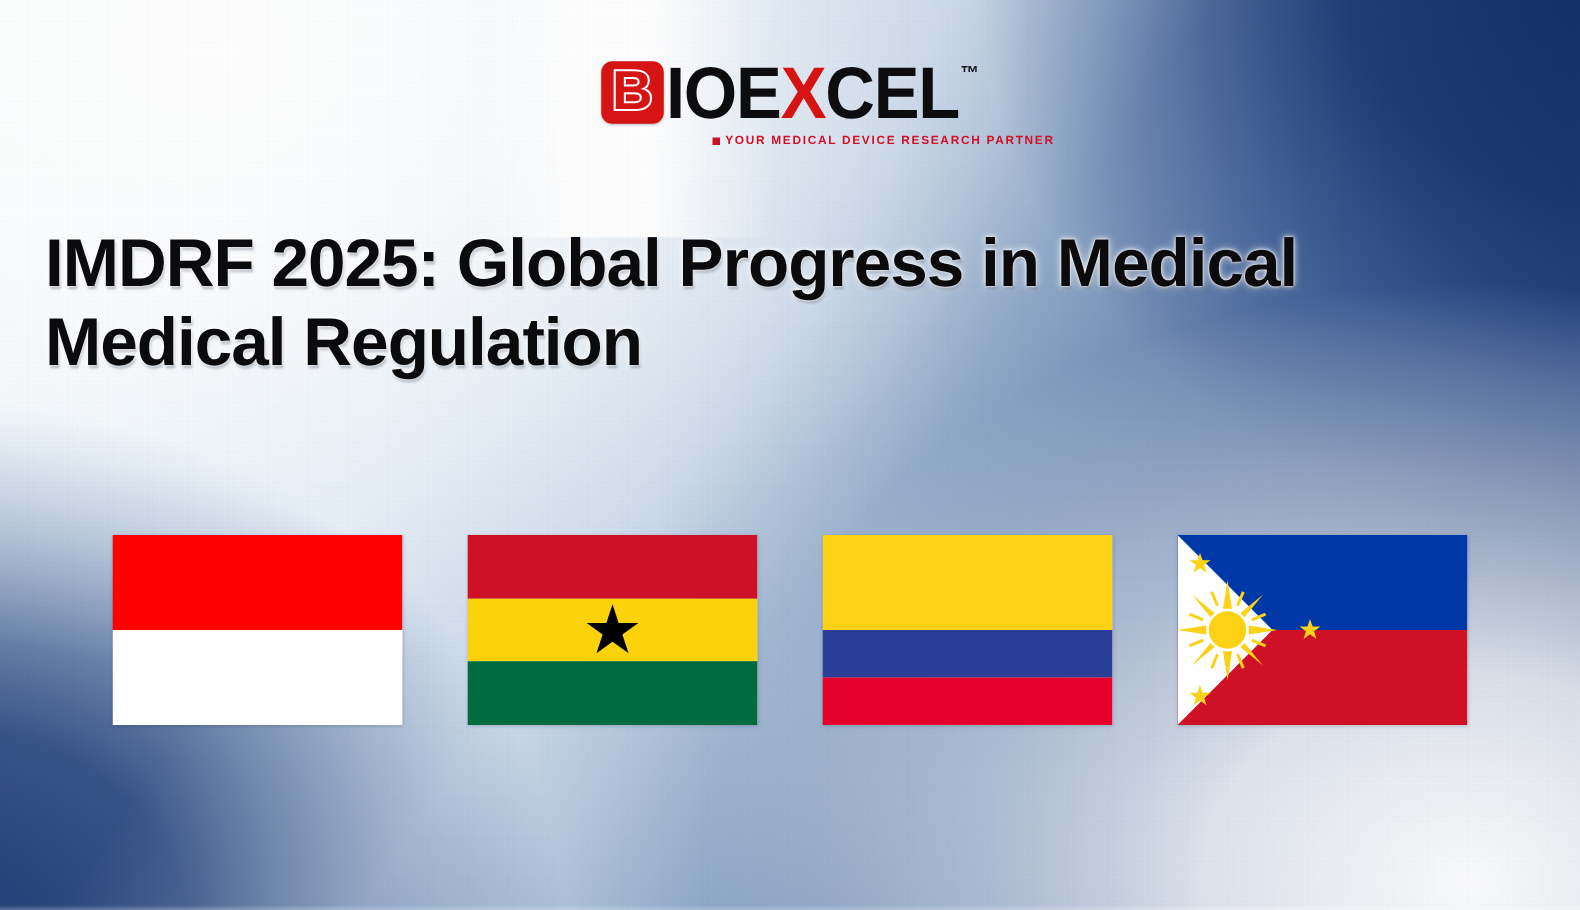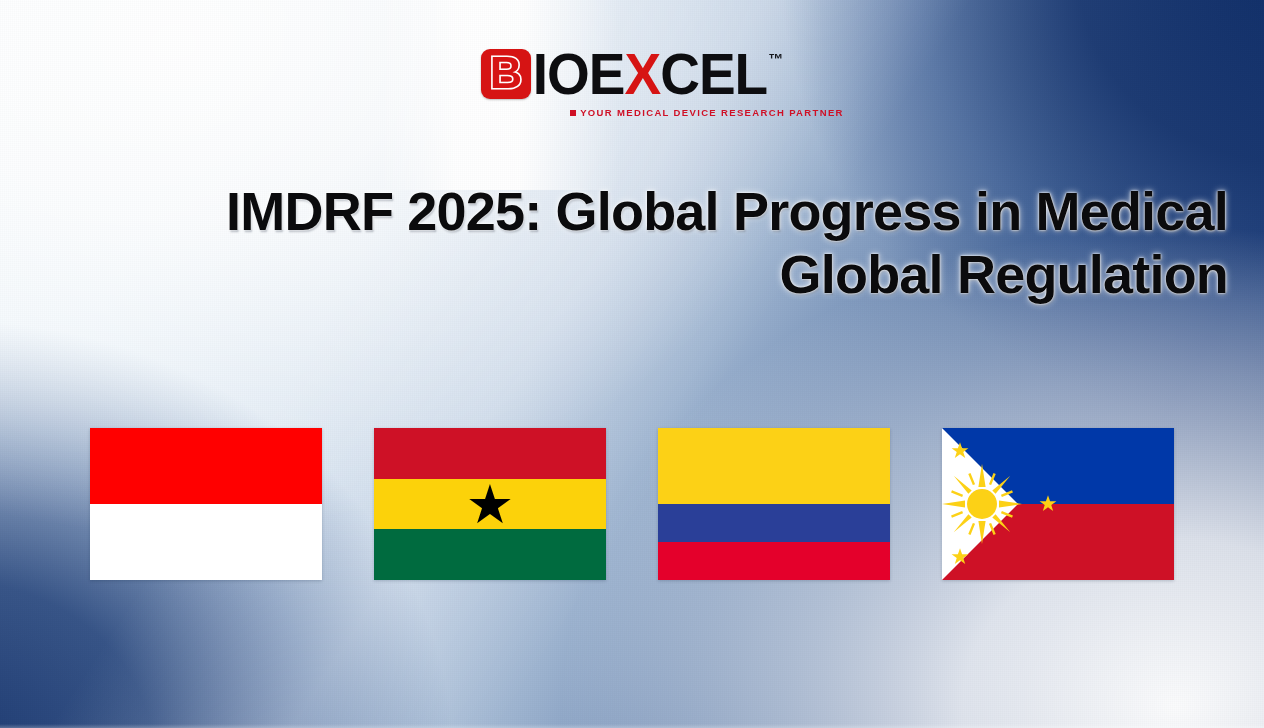--- a/index.html
+++ b/index.html
@@ -158,22 +158,22 @@
     font-weight:bold;
     letter-spacing:1.35px;
     color:#cf1026;
     white-space:nowrap;
     font-family:"Liberation Sans", sans-serif;
   }
 
   
   #headline {
     position:absolute;
-    left:12px; right:0; top:180px;
-    text-align:right;
+    left:0; right:0; top:180px;
+    text-align:left;
     z-index:5;
     padding:0 36px;
   }
   .headline-line {
     font-size:54px;
     font-weight:bold;
     line-height:1.16;
     letter-spacing:-0.8px;
     color:#0b0b0d;
     font-family:"Liberation Sans", sans-serif;
@@ -259,21 +259,21 @@
       <span class="logo-tm">™</span>
     </div>
     <div class="logo-tagline">
       <span class="tagline-bullet"></span>
       <span class="tagline-text">YOUR MEDICAL DEVICE  RESEARCH PARTNER</span>
     </div>
   </div>
 
   <div id="headline">
     <div class="headline-line">IMDRF 2025: Global Progress in Medical</div>
-    <div class="headline-line">Global Regulation</div>
+    <div class="headline-line">Medical Regulation</div>
   </div>
 
   <div id="flags-row">
 
     <div class="flag flag-id">
       <div class="band-top"></div>
       <div class="band-bottom"></div>
     </div>
 
     <div class="flag flag-gh">

